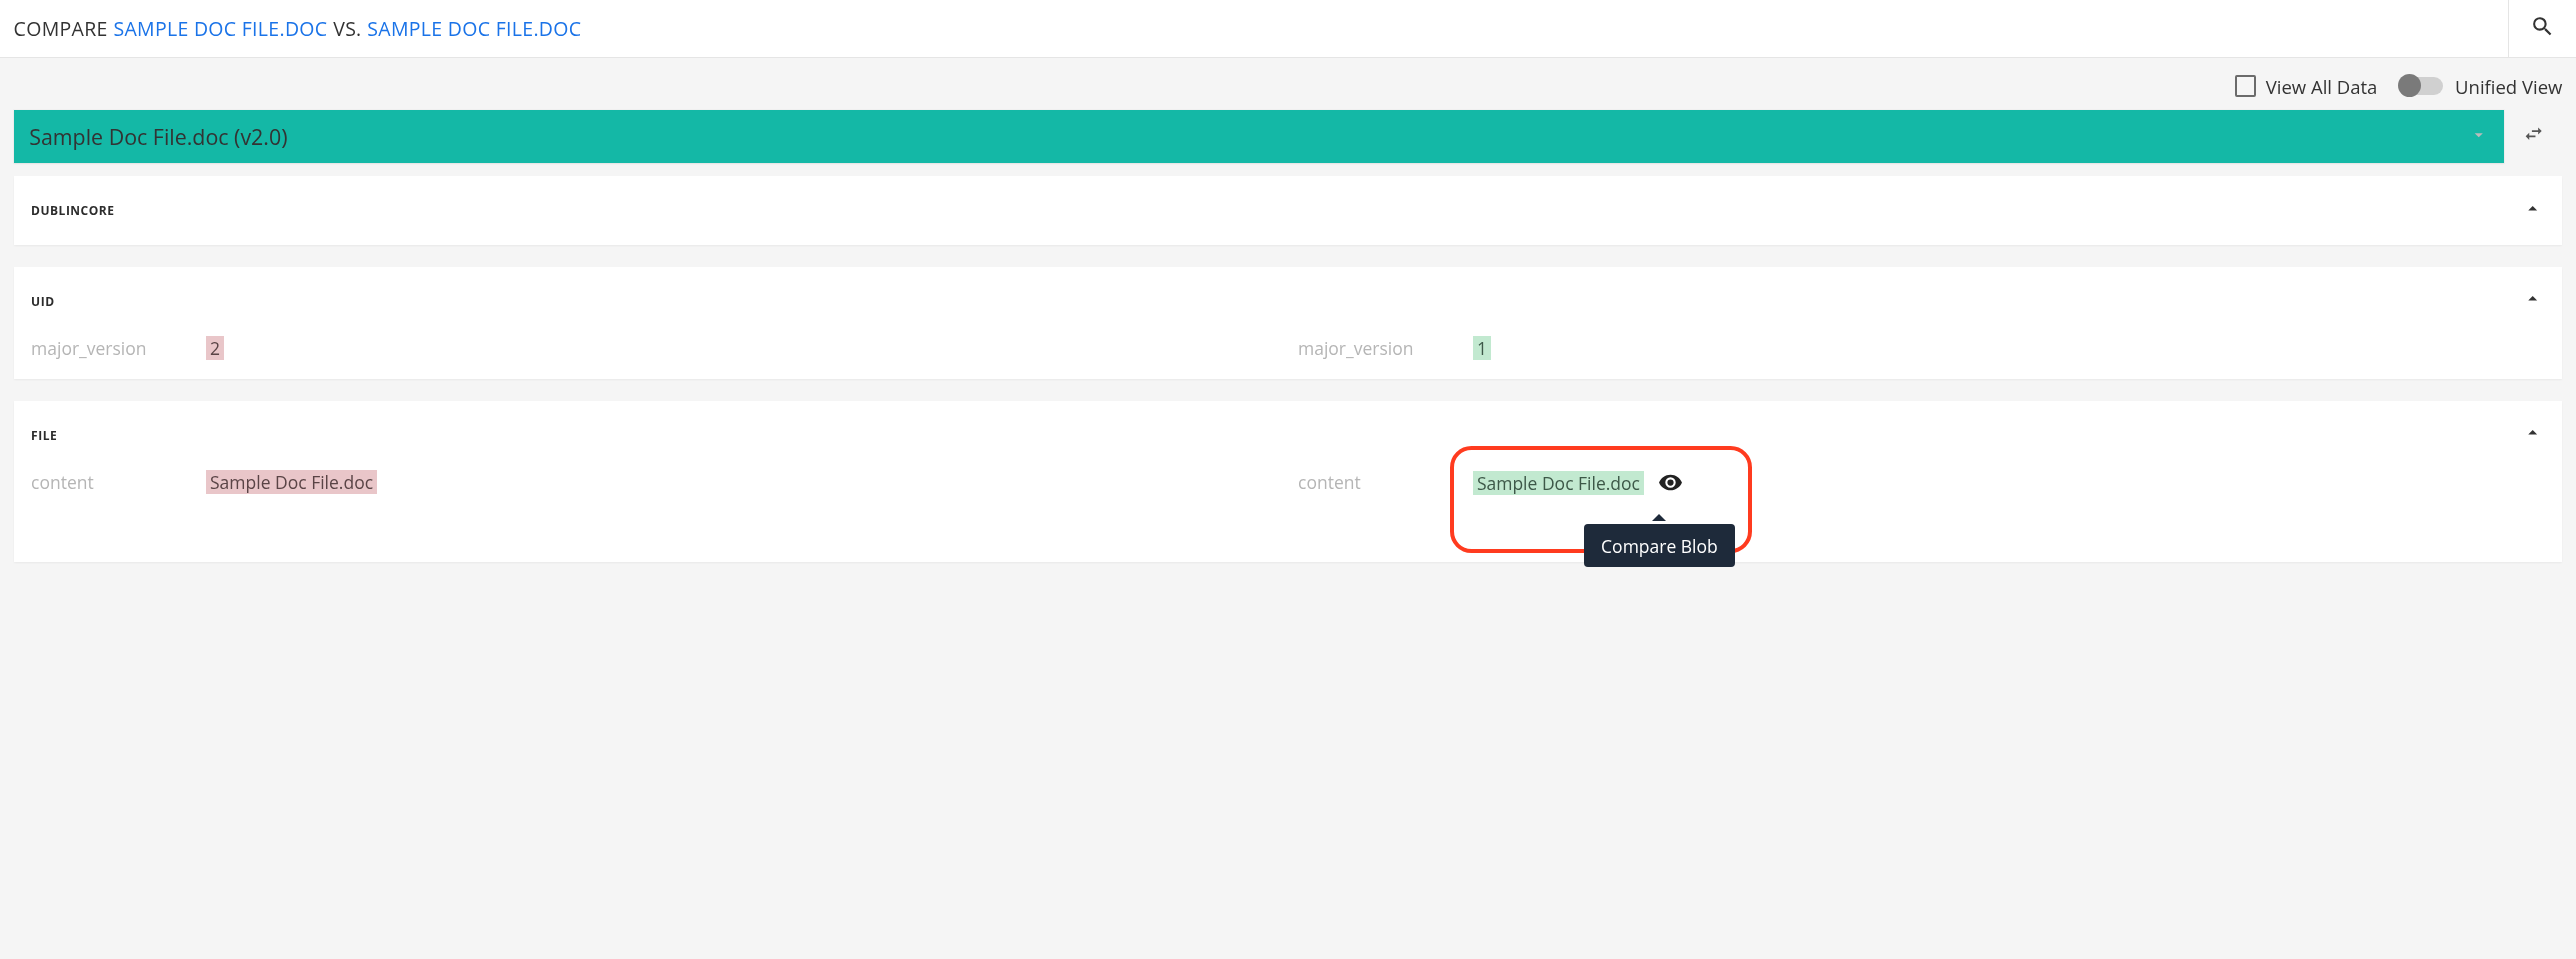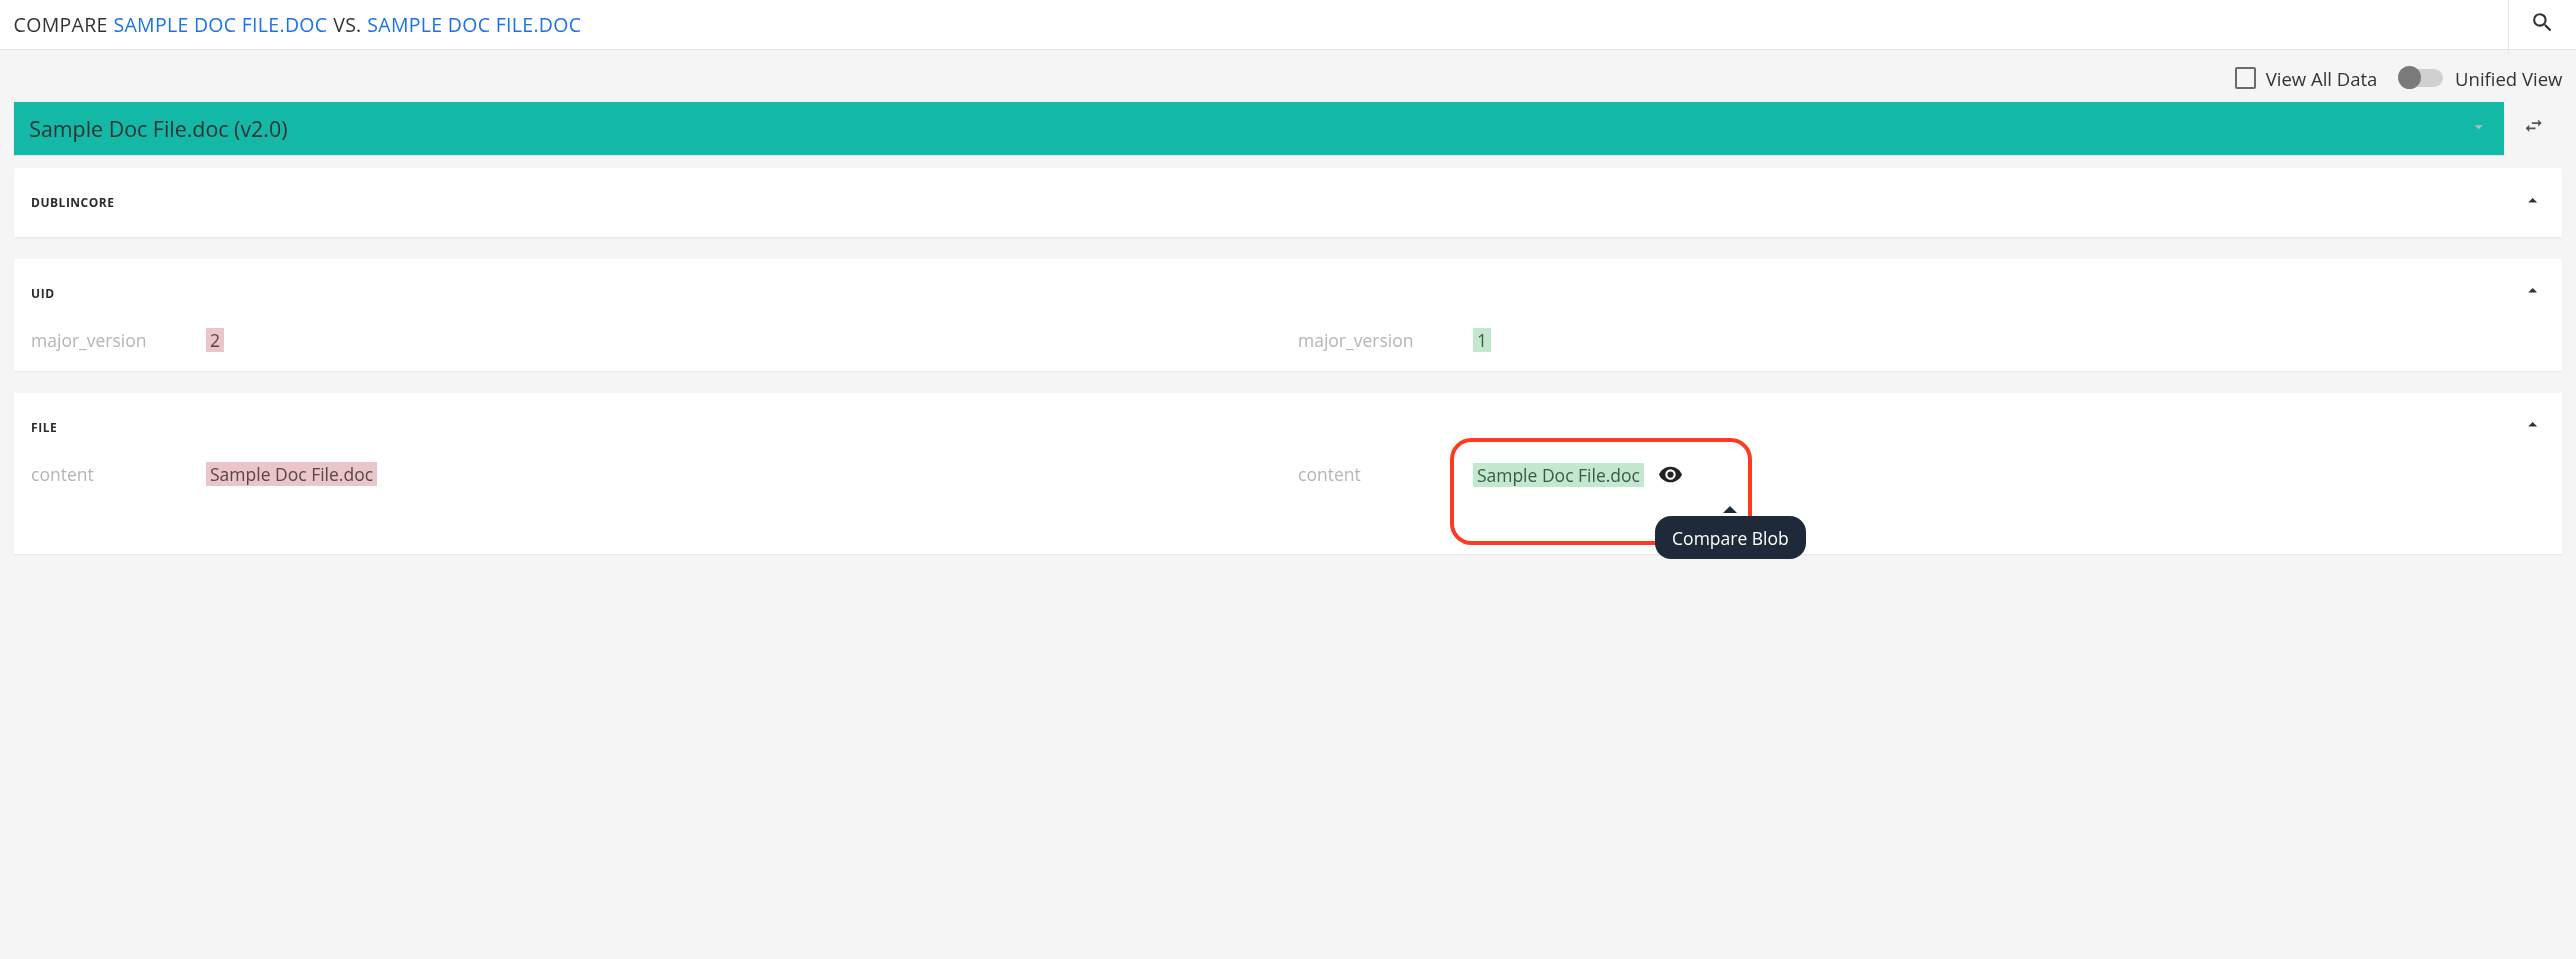--- a/index.html
+++ b/index.html
@@ -9,21 +9,21 @@
     background: #f5f5f5;
     color: #333;
     font-size: 17.5px;
   }
   
   .header {
     display: flex;
     align-items: center;
     background: #fff;
     border-bottom: 1px solid #e5e5e5;
-    height: 50px;
+    height: 58px;
     gap: 12px;
   }
   .header-title {
     flex: 1;
     display: flex;
     align-items: baseline;
     gap: 5.8px;
     padding: 0 13.6px;
     font-size: 19.5px;
     letter-spacing: 0.3px;
@@ -302,15 +302,15 @@
                 </svg>
             </span>
           </span>
         </span>
       </div>
     </div>
   </div>
 
   <div class="callout" id="callout" style="left: 1436px; top: 45px; width: 302px; height: 107px;"></div>
 
-  <div class="tooltip" id="tooltip" style="left: 1641px; top: 123px; border-radius: 16px;">Compare Blob</div>
+  <div class="tooltip" id="tooltip" style="left: 1570px; top: 123px;">Compare Blob</div>
 </div>
 
 
 </body></html>

